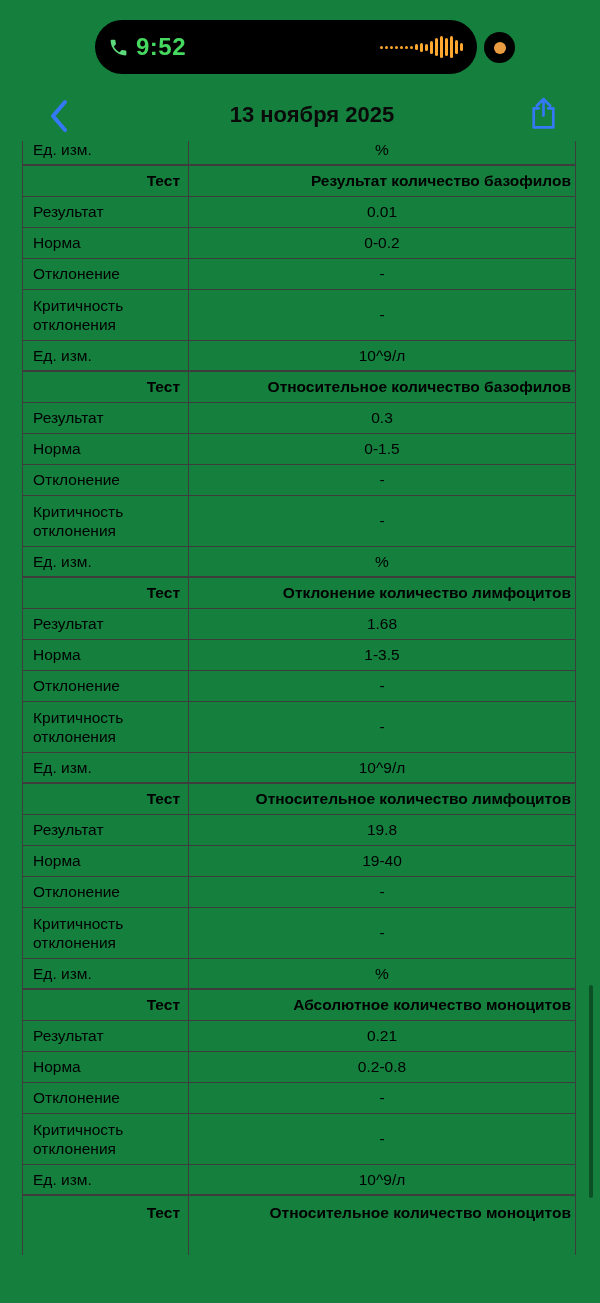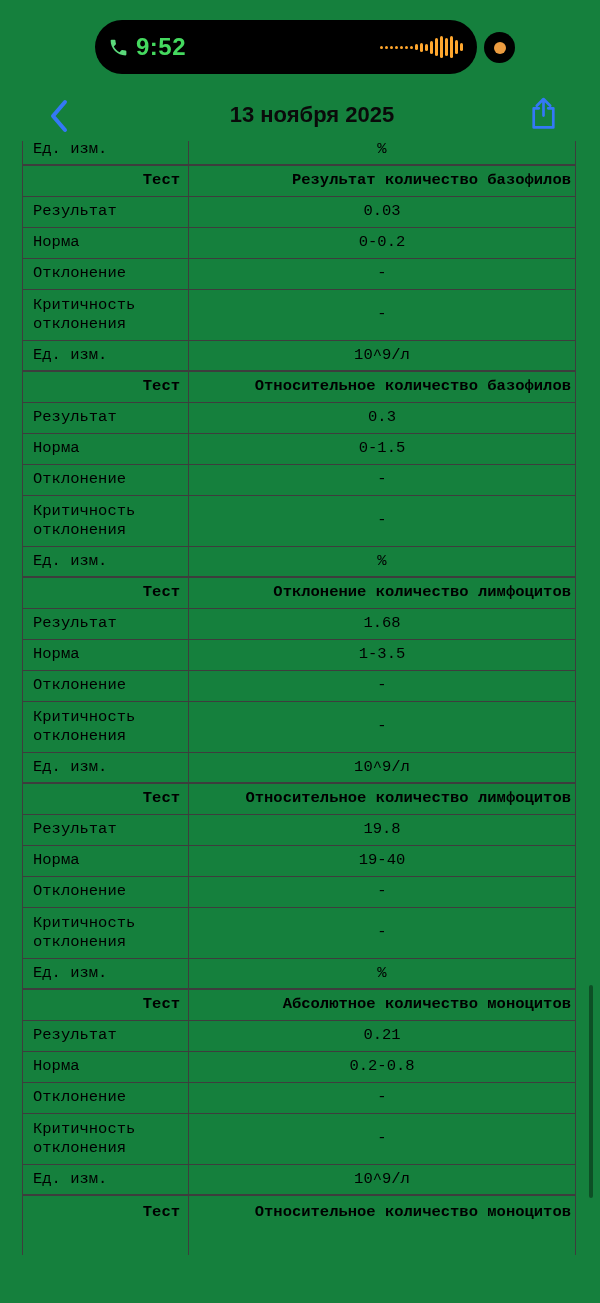--- a/index.html
+++ b/index.html
@@ -28,21 +28,21 @@
                font-size:22px; font-weight:700; color:#0a0a0a; }
   .back-btn { position:absolute; left:26px; top:8px; width:44px; height:42px;
               background:none; border:none; cursor:pointer; color:var(--accent,#3478F6); }
   .share-btn { position:absolute; right:22px; top:4px; width:44px; height:46px;
                background:none; border:none; cursor:pointer; color:var(--accent,#3478F6); }
 
   
   .content { position:absolute; left:0; top:141px; width:600px; height:1114px;
              overflow:hidden; }
   table.results { border-collapse:collapse; margin:-7px 0 0 22px; width:554px;
-                  table-layout:fixed;font-family:Liberation Mono, monospace; }
+                  table-layout:fixed; }
   col.c-label { width:166px; }
   td { border:1.5px solid var(--table_border,#3D3D3D); font-size:15.5px; color:#000;
        height:31px; vertical-align:middle; line-height:19px; }
   td.label { text-align:left; padding:5px 8px 5px 10px; }
   td.value { text-align:center; padding:5px 4px; }
   tr.row-test td { font-weight:700; border-top-width:2.5px;text-align:right; }
   tr.row-criticality td { height:51px; }
   tr:first-child td { height:30px; }
   tr:last-child td { height:60px; vertical-align:top; padding-top:7px; }
 
@@ -113,21 +113,21 @@
     <td class="value">%</td>
   </tr>
 
   <tr class="row-test">
     <td class="label">Тест</td>
     <td class="value">Результат количество базофилов</td>
   </tr>
 
   <tr class="row-result">
     <td class="label">Результат</td>
-    <td class="value">0.03</td>
+    <td class="value">0.01</td>
   </tr>
 
   <tr class="row-norm">
     <td class="label">Норма</td>
     <td class="value">0-0.2</td>
   </tr>
 
   <tr class="row-deviation">
     <td class="label">Отклонение</td>
     <td class="value">-</td>

